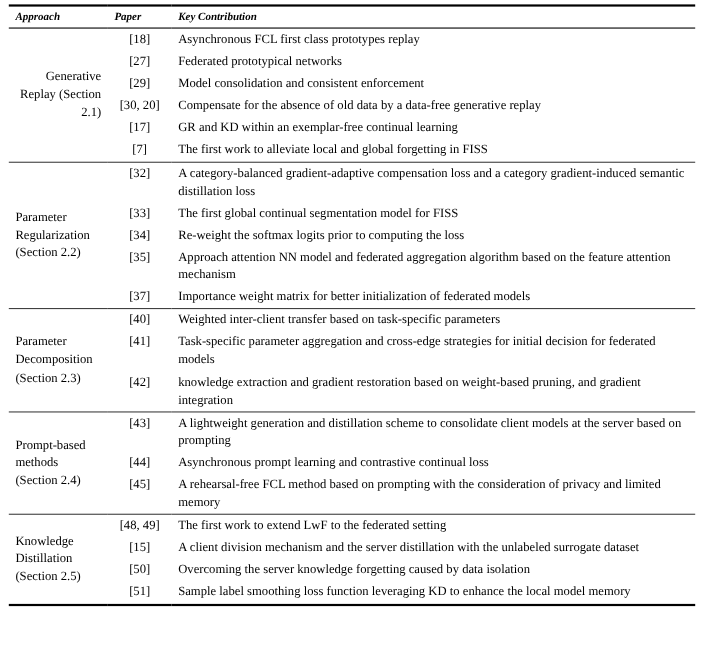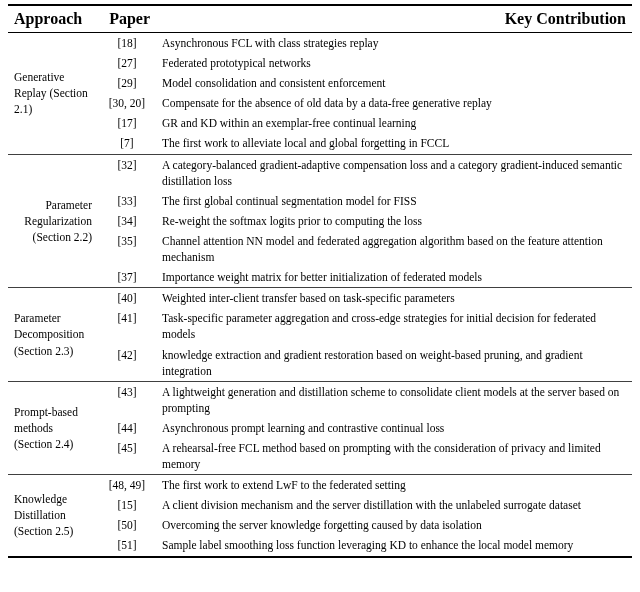--- a/index.html
+++ b/index.html
@@ -21,24 +21,25 @@
       border-top: 2px solid #000;
       border-bottom: 2px solid #000;
     }
     thead tr {
       border-bottom: 1.5px solid #000;
     }
     th {
       font-weight: bold;
       padding: 4px 6px;
       text-align: left;
-      font-size: 16px;
+      font-size: 10px;
       vertical-align: bottom;
+      font-style: italic;
     }
-    th.center { text-align: right; }
+    th.center { text-align: left; }
     td {
       padding: 2px 6px;
       vertical-align: top;
       font-size: 11.5px;
       line-height: 1.4;
       margin-top: 34px;
     }
     .col-approach { width: 90px; }
     .col-paper { width: 58px; text-align: center; }
     .col-contribution { width: auto; }
@@ -57,60 +58,60 @@
   <table>
     <thead>
       <tr>
         <th class="col-approach">Approach</th>
         <th class="col-paper center">Paper</th>
         <th class="col-contribution center">Key Contribution</th>
       </tr>
     </thead>
     <tbody id="table-body">
     <tr>
-          <td class="approach-cell" rowspan="6" style="vertical-align: middle; font-style: normal;">Generative Replay (Section 2.1)</td>
+          <td class="approach-cell" rowspan="6" style="vertical-align: middle; font-style: normal; text-align: right;">Generative Replay (Section 2.1)</td>
           <td class="paper-ref">[18]</td>
-          <td>Asynchronous FCL with class strategies replay</td>
+          <td>Asynchronous FCL first class prototypes replay</td>
         </tr>
         <tr>
           <td class="paper-ref">[27]</td>
           <td>Federated prototypical networks</td>
         </tr>
         <tr>
           <td class="paper-ref">[29]</td>
           <td>Model consolidation and consistent enforcement</td>
         </tr>
         <tr>
           <td class="paper-ref">[30, 20]</td>
           <td>Compensate for the absence of old data by a data-free generative replay</td>
         </tr>
         <tr>
           <td class="paper-ref">[17]</td>
           <td>GR and KD within an exemplar-free continual learning</td>
         </tr>
         <tr>
           <td class="paper-ref">[7]</td>
-          <td>The first work to alleviate local and global forgetting in FCCL</td>
+          <td>The first work to alleviate local and global forgetting in FISS</td>
         </tr>
         <tr class="group-border">
-          <td class="approach-cell" rowspan="5" style="vertical-align: middle; font-style: normal; text-align: right;">Parameter Regularization (Section 2.2)</td>
+          <td class="approach-cell" rowspan="5" style="vertical-align: middle; font-style: normal;">Parameter Regularization (Section 2.2)</td>
           <td class="paper-ref">[32]</td>
           <td>A category-balanced gradient-adaptive compensation loss and a category gradient-induced semantic distillation loss</td>
         </tr>
         <tr>
           <td class="paper-ref">[33]</td>
           <td>The first global continual segmentation model for FISS</td>
         </tr>
         <tr>
           <td class="paper-ref">[34]</td>
           <td>Re-weight the softmax logits prior to computing the loss</td>
         </tr>
         <tr>
           <td class="paper-ref">[35]</td>
-          <td>Channel attention NN model and federated aggregation algorithm based on the feature attention mechanism</td>
+          <td>Approach attention NN model and federated aggregation algorithm based on the feature attention mechanism</td>
         </tr>
         <tr>
           <td class="paper-ref">[37]</td>
           <td>Importance weight matrix for better initialization of federated models</td>
         </tr>
         <tr class="group-border">
           <td class="approach-cell" rowspan="3" style="vertical-align: middle; font-style: normal;">Parameter Decomposition (Section 2.3)</td>
           <td class="paper-ref">[40]</td>
           <td>Weighted inter-client transfer based on task-specific parameters</td>
         </tr>

